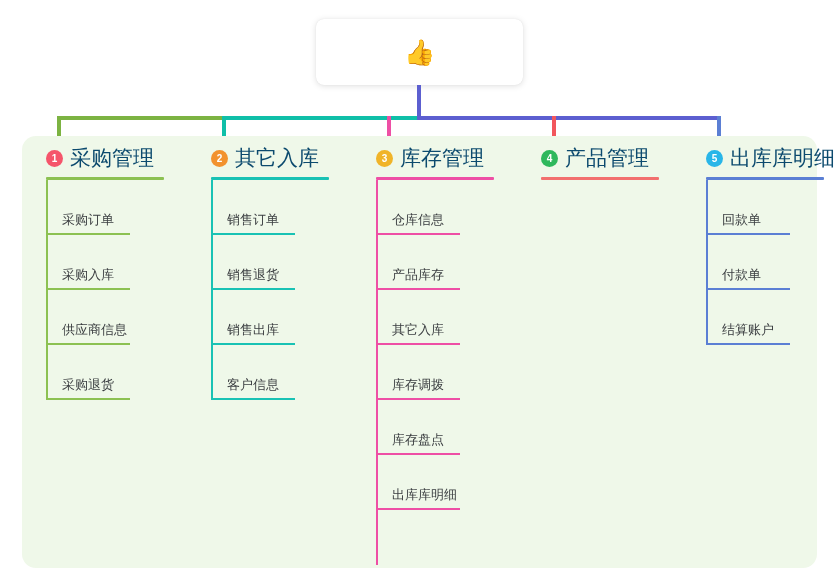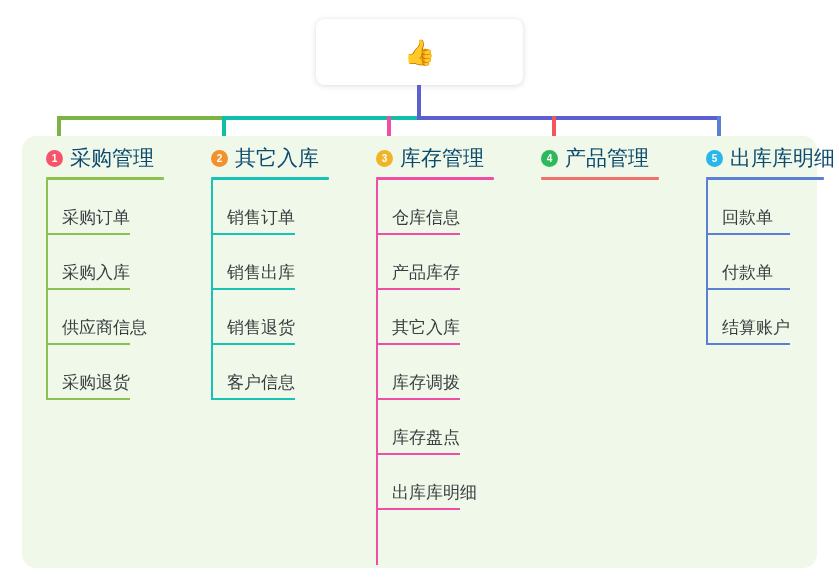--- a/index.html
+++ b/index.html
@@ -111,21 +111,21 @@
   .item {
     position: relative;
     height: 55px;
     box-sizing: border-box;
     display: flex;
     align-items: flex-end;
     padding-left: 32px;
     padding-bottom: 6px;
   }
   .item-label {
-    font-size: 17px;
+    font-size: 13px;
     color: #3a3d40;
     white-space: nowrap;
     font-family: Liberation Mono, monospace;
   }
   .item-rule {
     position: absolute;
     left: 16px;
     bottom: 0;
     height: 2px;
   }
@@ -186,25 +186,25 @@
           <span class="head-label">其它入库</span>
         </div>
         <div class="head-rule" style="width: 118px; background: rgb(25, 194, 180); margin-left: 16px;"></div>
         <div class="items">
           <div class="spine" style="background: rgb(25, 194, 180); height: 220px;"></div>
           <div class="item">
             <span class="item-label">销售订单</span>
             <div class="item-rule" style="width: 84px; background: rgb(25, 194, 180);"></div>
           </div>
           <div class="item">
+            <span class="item-label">销售退货</span>
+            <div class="item-rule" style="width: 84px; background: rgb(25, 194, 180);"></div>
+          </div>
+          <div class="item">
             <span class="item-label">销售出库</span>
-            <div class="item-rule" style="width: 84px; background: rgb(25, 194, 180);"></div>
-          </div>
-          <div class="item">
-            <span class="item-label">销售退货</span>
             <div class="item-rule" style="width: 84px; background: rgb(25, 194, 180);"></div>
           </div>
           <div class="item">
             <span class="item-label">客户信息</span>
             <div class="item-rule" style="width: 84px; background: rgb(25, 194, 180);"></div>
           </div>
         </div>
       </div>
       <div class="col" style="left: 360px; width: 160px;">
         <div class="col-head">

